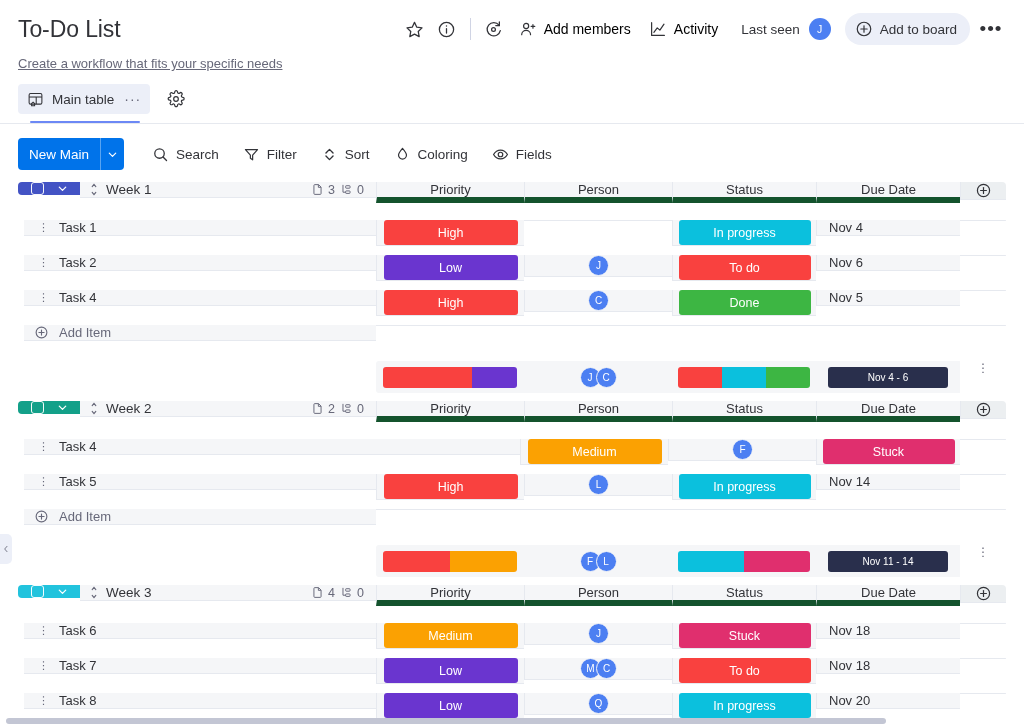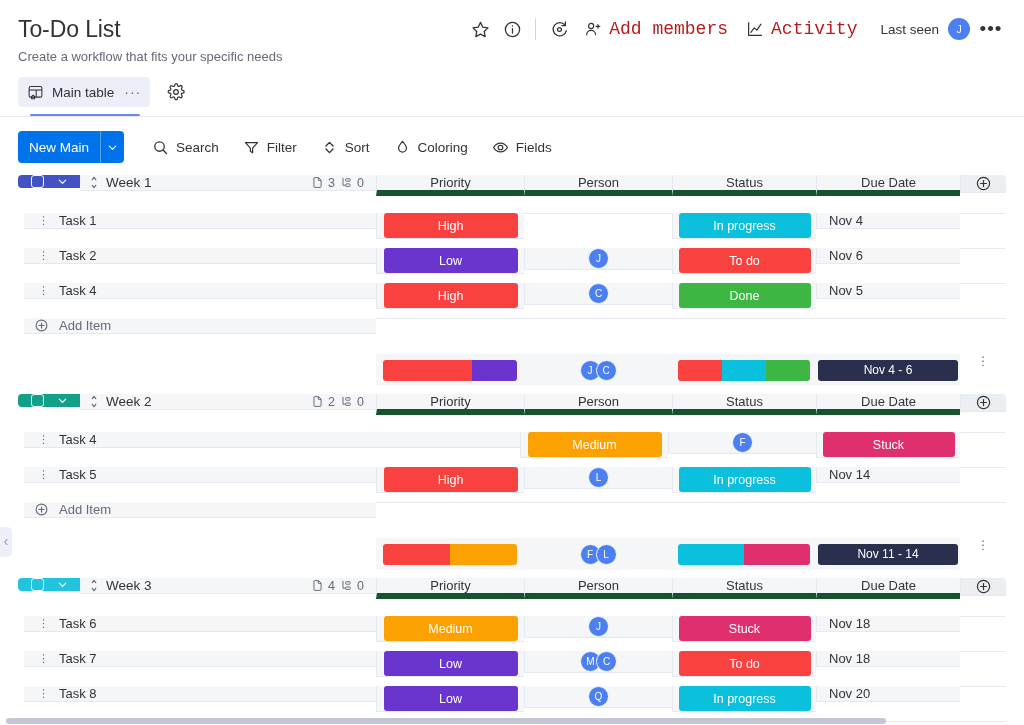--- a/index.html
+++ b/index.html
@@ -28,23 +28,22 @@
     width: 32px; height: 32px; border-radius: 4px;
     display: flex; align-items: center; justify-content: center;
     cursor: pointer; color: #323338;
   }
   .hdr-divider {
     width: 1px; height: 22px; background: #d0d4e4; margin: 0 7px;
   }
   .hdr-text-btn {
     display: flex; align-items: center; gap: 7px;
     height: 30px; padding: 0 9px; border-radius: 4px;
-    font-size: 18px; color: #b91c1c; cursor: pointer;
+    font-size: 14px; color: #000000; cursor: pointer;
     white-space: nowrap;
-    font-family: Liberation Mono, monospace;
   }
   .last-seen {
     display: flex; align-items: center; gap: 9px;
     font-size: 13.5px; color: #323338; margin-left: 14px;
     white-space: nowrap;
   }
   .avatar {
     width: 22px; height: 22px; border-radius: 50%;
     background: #4c7ff2; color: #fff;
     font-size: 10.5px; font-weight: 400;
@@ -57,21 +56,21 @@
     background: #eceff8; font-size: 13.5px; color: #323338;
     cursor: pointer; margin-left: 14px; white-space: nowrap;
   }
   .more-dots {
     width: 30px; height: 30px; display: flex; align-items: center;
     justify-content: center; cursor: pointer; border-radius: 4px;
     font-size: 19px; letter-spacing: 1px; color: #323338; margin-left: 6px;
   }
 
   .board-subtitle {
-    font-size: 13px; color: #676879; margin-top: 0; line-height: 18px;
+    font-size: 13px; color: #676879; margin-top: 7px; line-height: 18px; text-decoration: underline;
   }
 
   
   .view-tabs {
     display: flex; align-items: center; gap: 6px;
     margin-top: 11px; position: relative;
     padding-bottom: 9px;
   }
   .view-tab {
     display: flex; align-items: center; gap: 8px;
@@ -222,22 +221,22 @@
     background: #f5f6f8; flex: none; height: 32px;
   }
   .sum-cell.first { border-radius: 3px 0 0 3px; }
   .stacked-bar {
     width: 134px; height: 21px; border-radius: 3px; overflow: hidden;
     display: flex;
   }
   .stacked-bar.status { width: 132px; }
   .stacked-seg { height: 100%; }
   .date-range-pill {
-    width: 140px; height: 21px; border-radius: 3px;
-    background: #292f4c; color: #fff; font-size: 12px;
+    width: 120px; height: 21px; border-radius: 3px;
+    background: #292f4c; color: #fff; font-size: 10px;
     display: flex; align-items: center; justify-content: center;
   }
   .sum-kebab {
     width: 46px; display: flex; align-items: center; justify-content: center;
     color: #676879; font-size: 12px; cursor: pointer; flex: none;
     background: transparent;
   }
 
   
   .collapse-tab {
@@ -321,20 +320,30 @@
           </svg>
         </span>
         <span>Activity</span>
       </div>
 
       <div class="last-seen">
         <span>Last seen</span>
         <span class="avatar">J</span>
       </div>
 
+      <div class="add-to-board">
+        <span>
+          <svg width="18" height="18" viewBox="0 0 24 24" fill="none" stroke="#323338" stroke-width="1.6" stroke-linecap="round">
+            <circle cx="12" cy="12" r="9"></circle>
+            <line x1="12" y1="7.8" x2="12" y2="16.2"></line>
+            <line x1="7.8" y1="12" x2="16.2" y2="12"></line>
+          </svg>
+        </span>
+        <span>Add to board</span>
+      </div>
 
       <div class="more-dots">•••</div>
     </div>
   </div>
 
   <div class="board-subtitle">Create a workflow that fits your specific needs</div>
 
   <div class="view-tabs">
     <div class="view-tab">
       <span>

